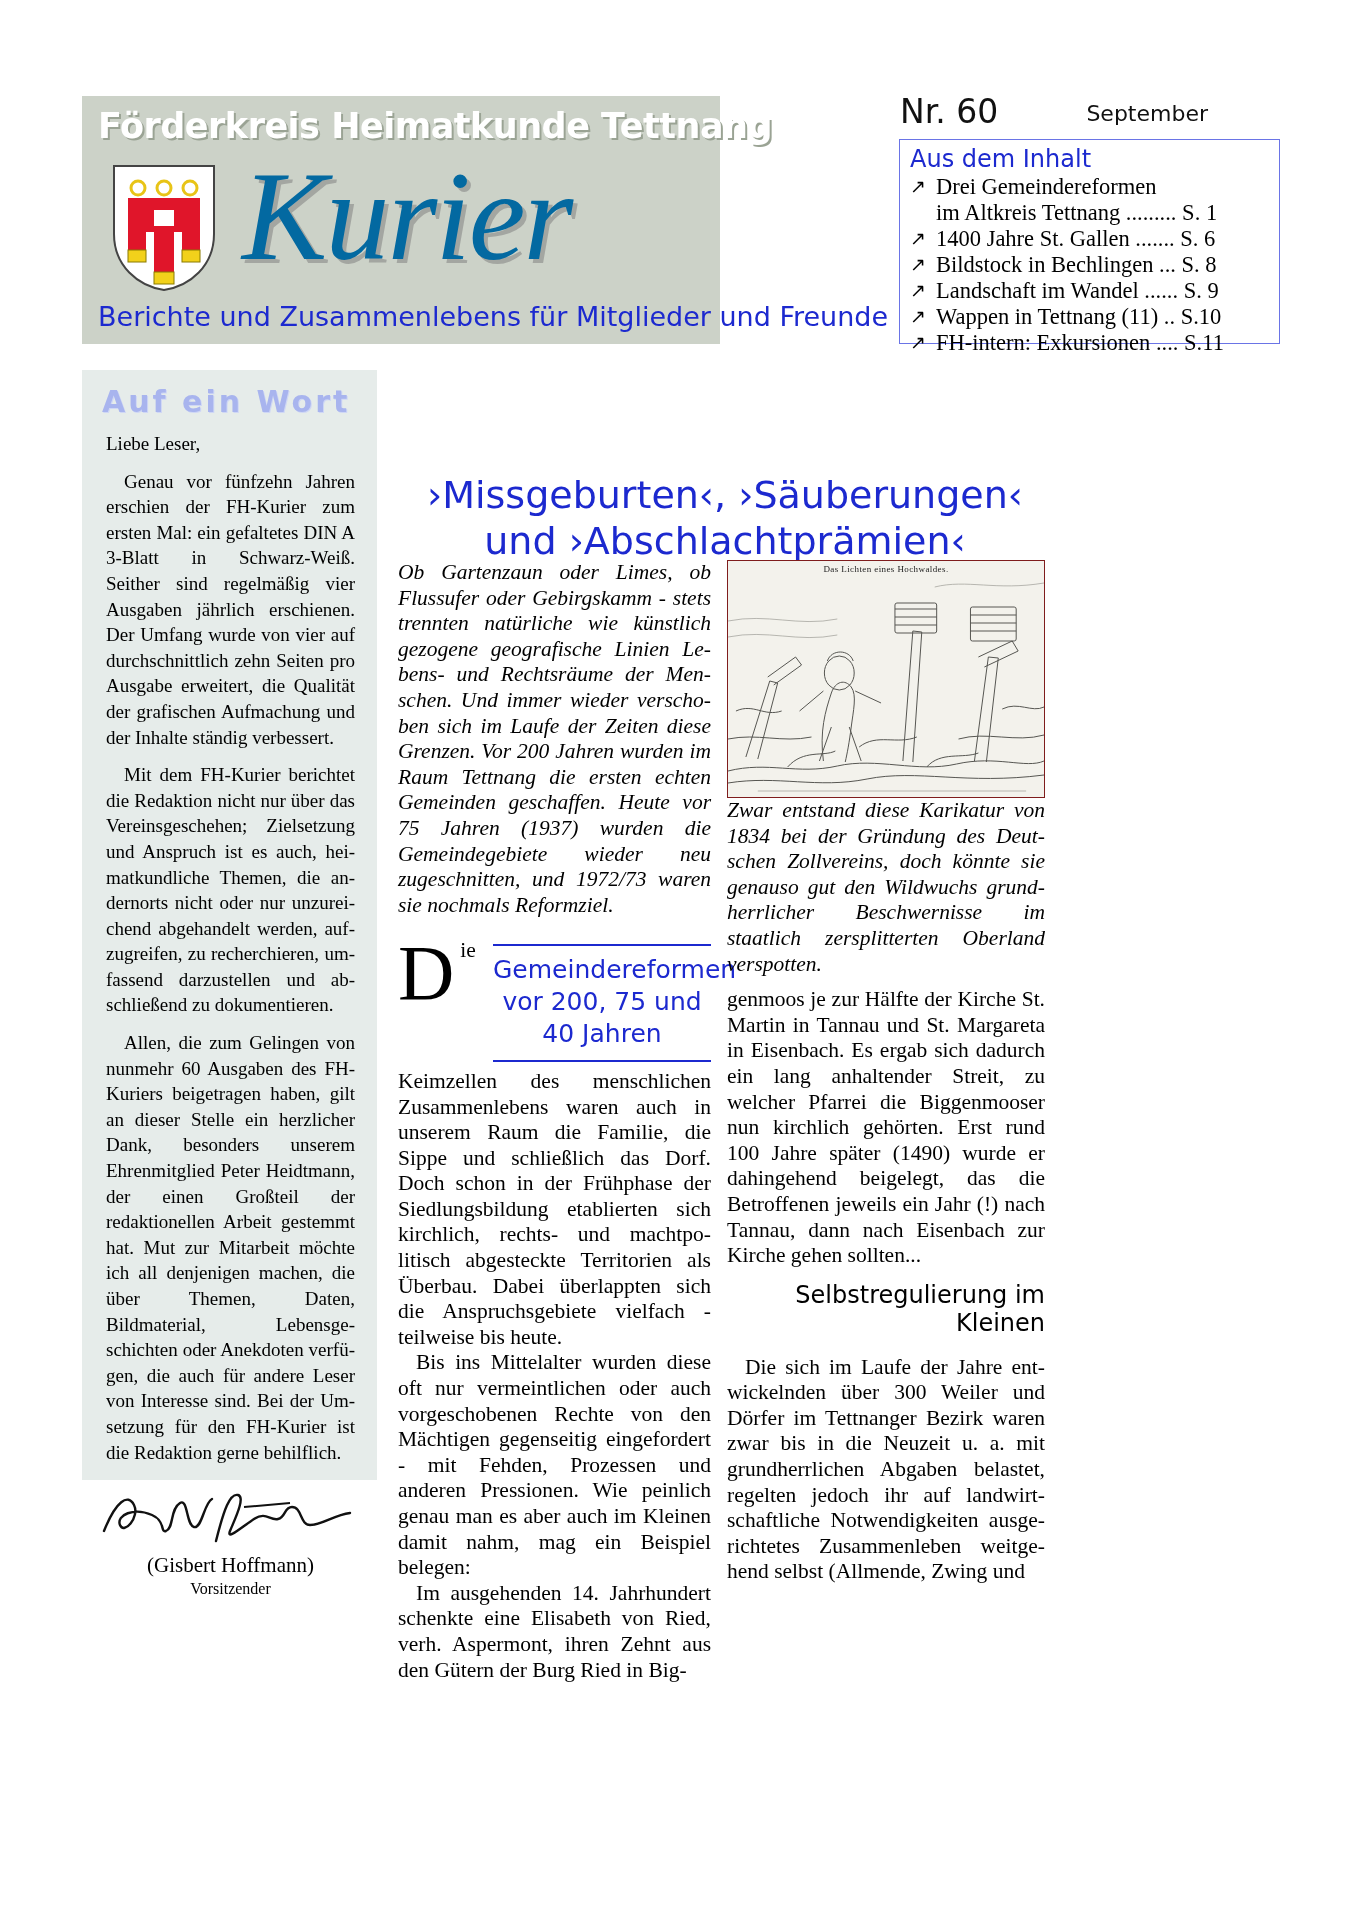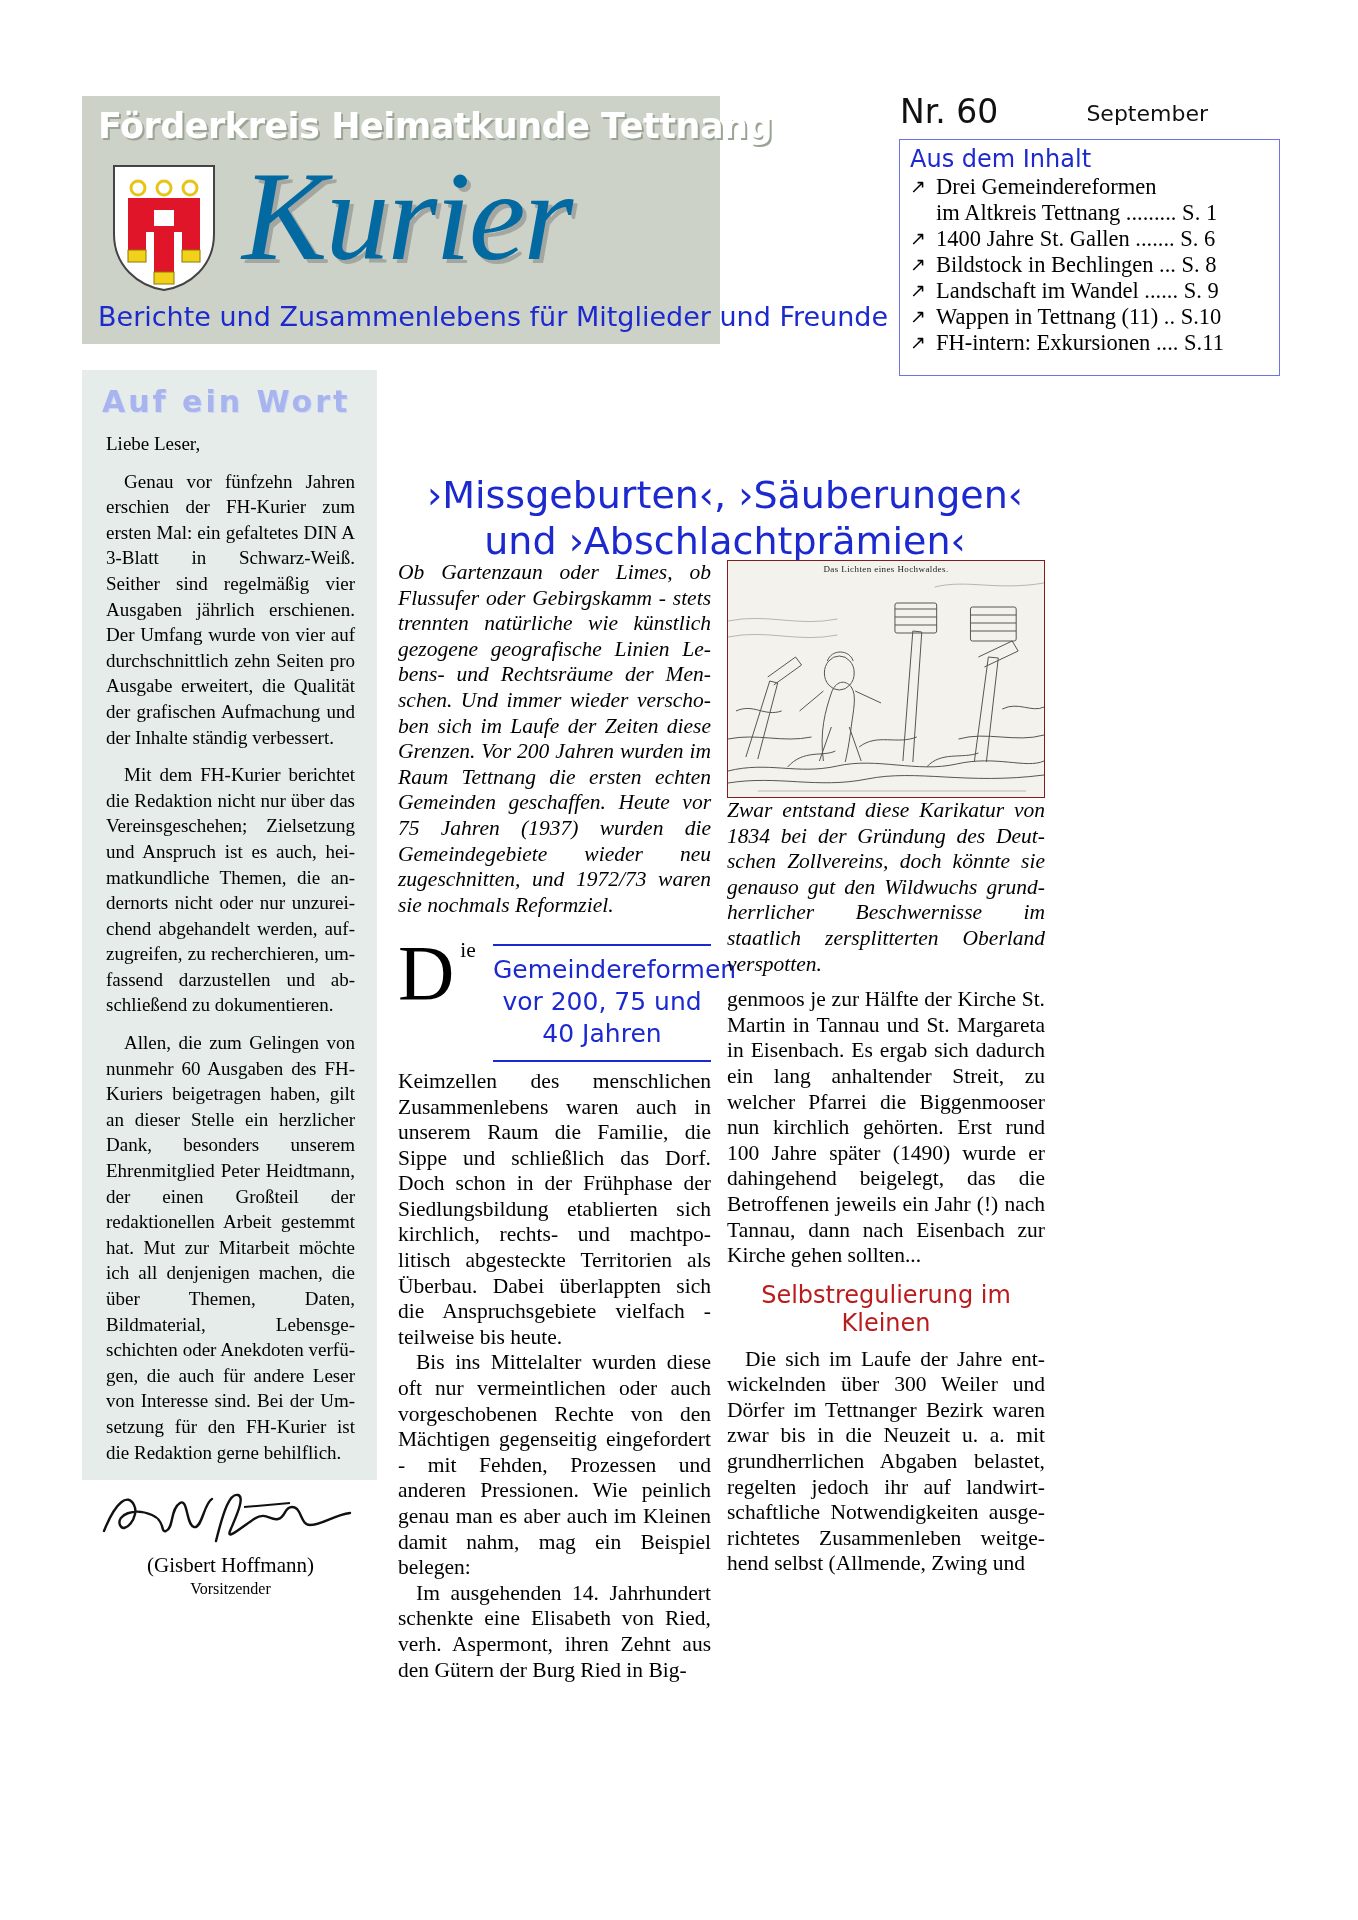--- a/index.html
+++ b/index.html
@@ -59,21 +59,21 @@
   .issue-no{
     position:absolute;left:0;top:0;font-size:33px;color:#111;
   }
   .issue-month{
     position:absolute;right:72px;top:9px;font-size:22px;color:#111;
   }
   .issue-year{
     position:absolute;right:0;top:0;font-size:31px;color:#ec4899;margin-top:48px;
   }
   .toc{
-    position:absolute;left:899px;top:139px;width:381px;height:237px;
+    position:absolute;left:899px;top:139px;width:381px;height:205px;
     border:1.5px solid #6a74e6;
     background:#fff;
     box-sizing:border-box;
     padding:5px 10px 4px 10px;
   }
   .toc-title{
     font-family:"DejaVu Sans", sans-serif;
     font-size:24px;color:#1c29cf;margin-bottom:1px;
   }
   .toc-item{
@@ -196,23 +196,23 @@
     font-size:9px;font-family:"Liberation Serif", serif;color:#222;
     letter-spacing:.4px;
   }
   .art-caption{
     font-style:italic;font-size:21.5px;line-height:25.6px;
     text-align:justify;margin:8px 0 0 0;
   }
   .subhead{
     font-family:"DejaVu Sans", sans-serif;
     font-size:24px;
-    color:#b91c1c;
-    margin:12px 0 10px 0;
-    text-align:center;
+    color:#000000;
+    margin:12px 0 18px 0;
+    text-align:right;
   }
 </style>
 </head>
 <body>
 
 <div class="page">
 
   <div class="masthead">
     <div class="mast-title">Förderkreis Heimatkunde Tettnang</div>
 

